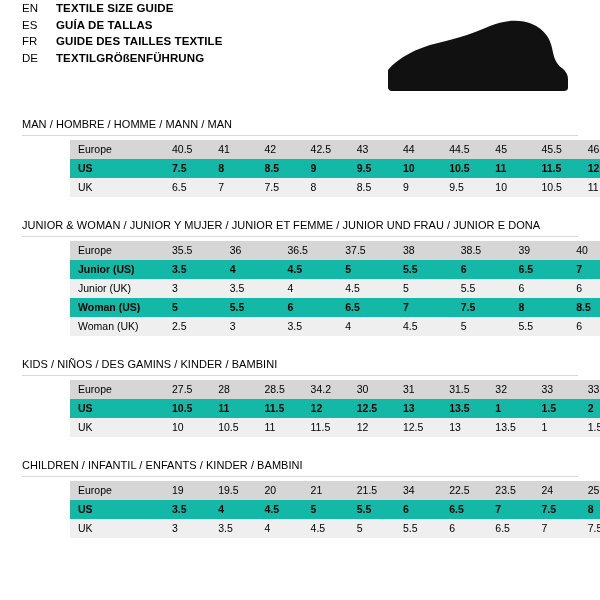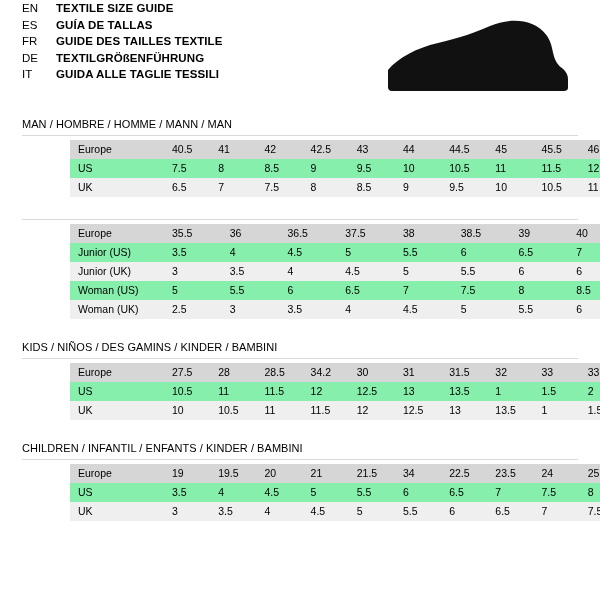--- a/index.html
+++ b/index.html
@@ -86,21 +86,22 @@
   table.sizes td {
     padding: 3px 0 3px 8px;
     text-align: left;
     line-height: 13px;
     white-space: nowrap;
   }
   table.sizes tr.shaded td {
     background: #d6d6d6;
   }
   table.sizes tr.light td {
-    background: #86efac;
+    background: #14b8a6;
+    font-weight: bold;
   }
   table.sizes tr.alt td {
     background: #efefef;
   }
   td.rowlabel {
     width: 86px;
   }
 </style>
 </head>
 <body>
@@ -118,24 +119,20 @@
           <td class="lang-code">ES</td>
           <td class="lang-title">GUÍA DE TALLAS</td>
         </tr>
         <tr>
           <td class="lang-code">FR</td>
           <td class="lang-title">GUIDE DES TAILLES TEXTILE</td>
         </tr>
         <tr>
           <td class="lang-code">DE</td>
           <td class="lang-title">TEXTILGRÖßENFÜHRUNG</td>
-        </tr>
-        <tr>
-          <td class="lang-code">IT</td>
-          <td class="lang-title">GUIDA ALLE TAGLIE TESSILI</td>
         </tr>
       </tbody>
     </table>
 
     <div class="shoe-wrap">
       <svg viewBox="0 0 190 78" width="190" height="78" aria-hidden="true">
         <path fill="#111111" d="M8 52 C18 40 36 30 58 25 C80 20 96 14 110 8
                                  C124 2 140 1 152 6 C164 11 170 20 172 30
                                  C174 40 176 46 182 50 C186 53 188 57 188 61
                                  L188 66 L8 66 Z"></path>
@@ -188,20 +185,21 @@
           <td>9.5</td>
           <td>10</td>
           <td>10.5</td>
           <td>11</td>
         </tr>
       </tbody>
     </table>
   </div>
 
   <div class="group">
+    <div class="group-title">JUNIOR &amp; WOMAN / JUNIOR Y MUJER / JUNIOR ET FEMME / JUNIOR UND FRAU / JUNIOR E DONA</div>
     <hr class="divider">
     <table class="sizes">
       <tbody>
         <tr class="shaded">
           <td class="rowlabel">Europe</td>
           <td>35.5</td>
           <td>36</td>
           <td>36.5</td>
           <td>37.5</td>
           <td>38</td>

